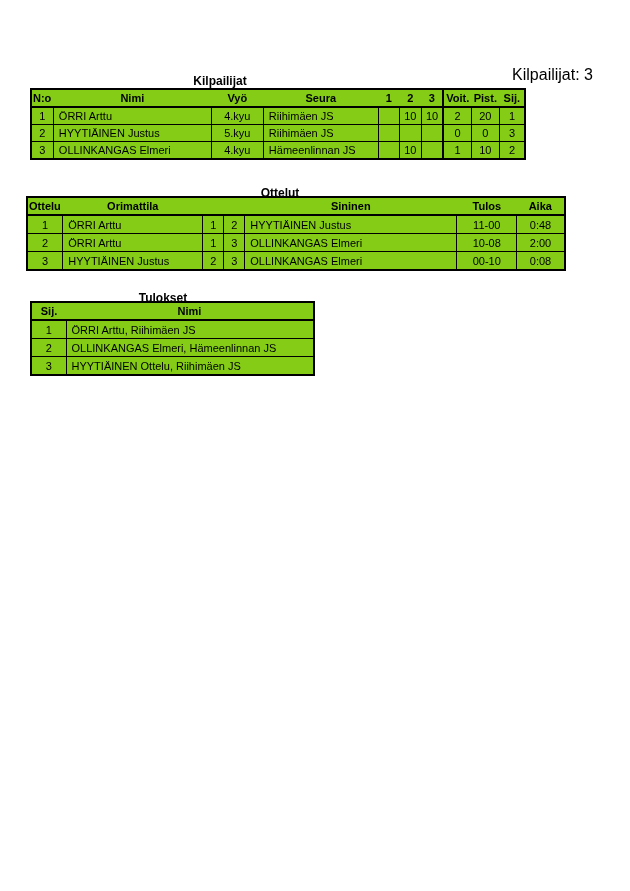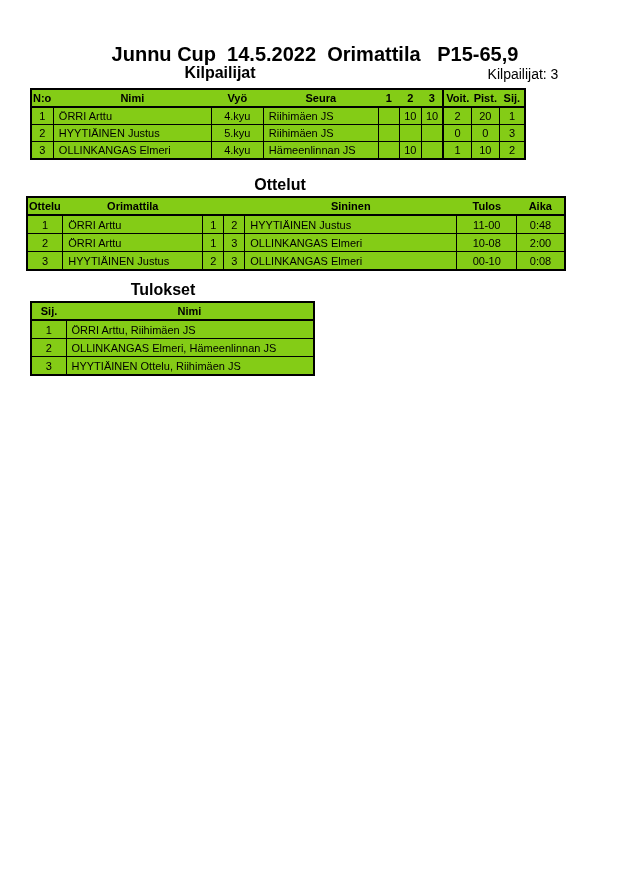--- a/index.html
+++ b/index.html
@@ -14,29 +14,29 @@
   }
   .doc-title {
     position:absolute; top:44px; left:0; width:630px;
     text-align:center;
     font-size:20px; font-weight:bold;
     white-space:pre;
     line-height:20px;
   }
   .section-label {
     position:absolute;
-    font-size:16px; font-weight:bold;
-    text-align:center; line-height:12px;
+    font-size:12px; font-weight:bold;
+    text-align:center; line-height:12px;margin-top:8px;
   }
   .lbl-kilpailijat { top:67px; left:30px; width:380px; }
   .lbl-ottelut    { top:179px; left:30px; width:500px; }
   .lbl-tulokset   { top:284px; left:30px; width:266px; }
   .count-label {
     position:absolute; top:69px; left:453px; width:140px;
-    text-align:center; font-size:14px; line-height:11px;
+    text-align:right; font-size:16px; line-height:11px;
   }
   table {
     position:absolute;
     border-collapse:collapse;
     table-layout:fixed;
     border:2px solid #000;
     background:#84cc16;
   }
   .t-competitors { top:88px;  left:30px; }
   .t-matches     { top:196px; left:26px; }
@@ -58,21 +58,20 @@
   .t-matches td, .t-results td { height:17px; }
   td.l { text-align:left; padding-left:5px; }
   th.l { text-align:left; padding-left:1px; }
   .thick-l { border-left:2px solid #000 !important; }
 </style>
 </head>
 <body>
 
 <div class="page">
 
-  <div class="doc-title">Junnu Cup  14.5.2022  Orimattila   P15-65,9</div>
 
   <div class="section-label lbl-kilpailijat">Kilpailijat</div>
   <div class="count-label">Kilpailijat: 3</div>
 
   <table class="t-competitors">
     <colgroup>
       <col style="width:20px">
         <col style="width:158px">
         <col style="width:52px">
         <col style="width:115px">

